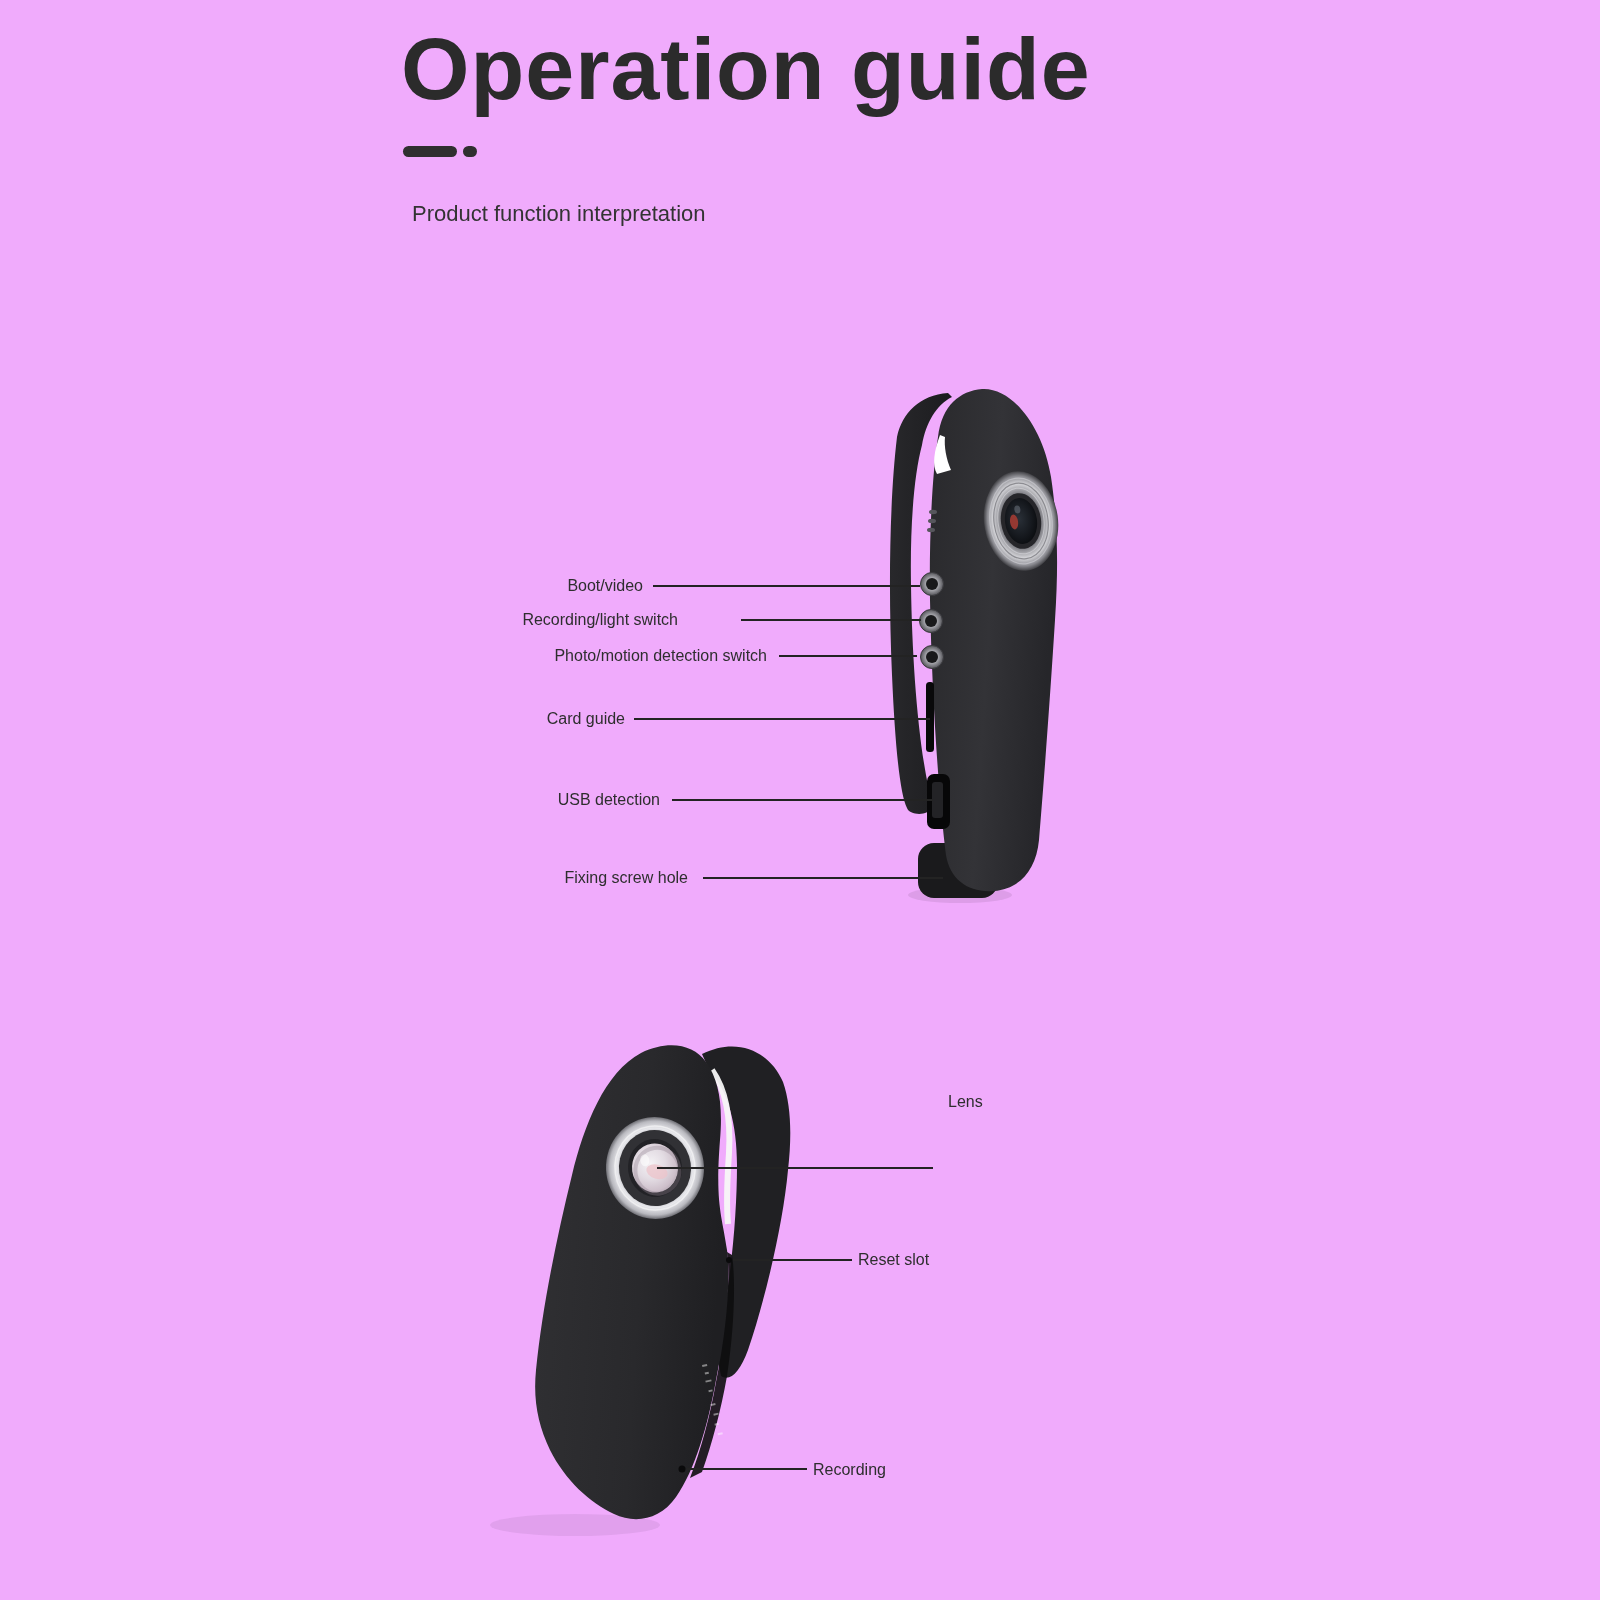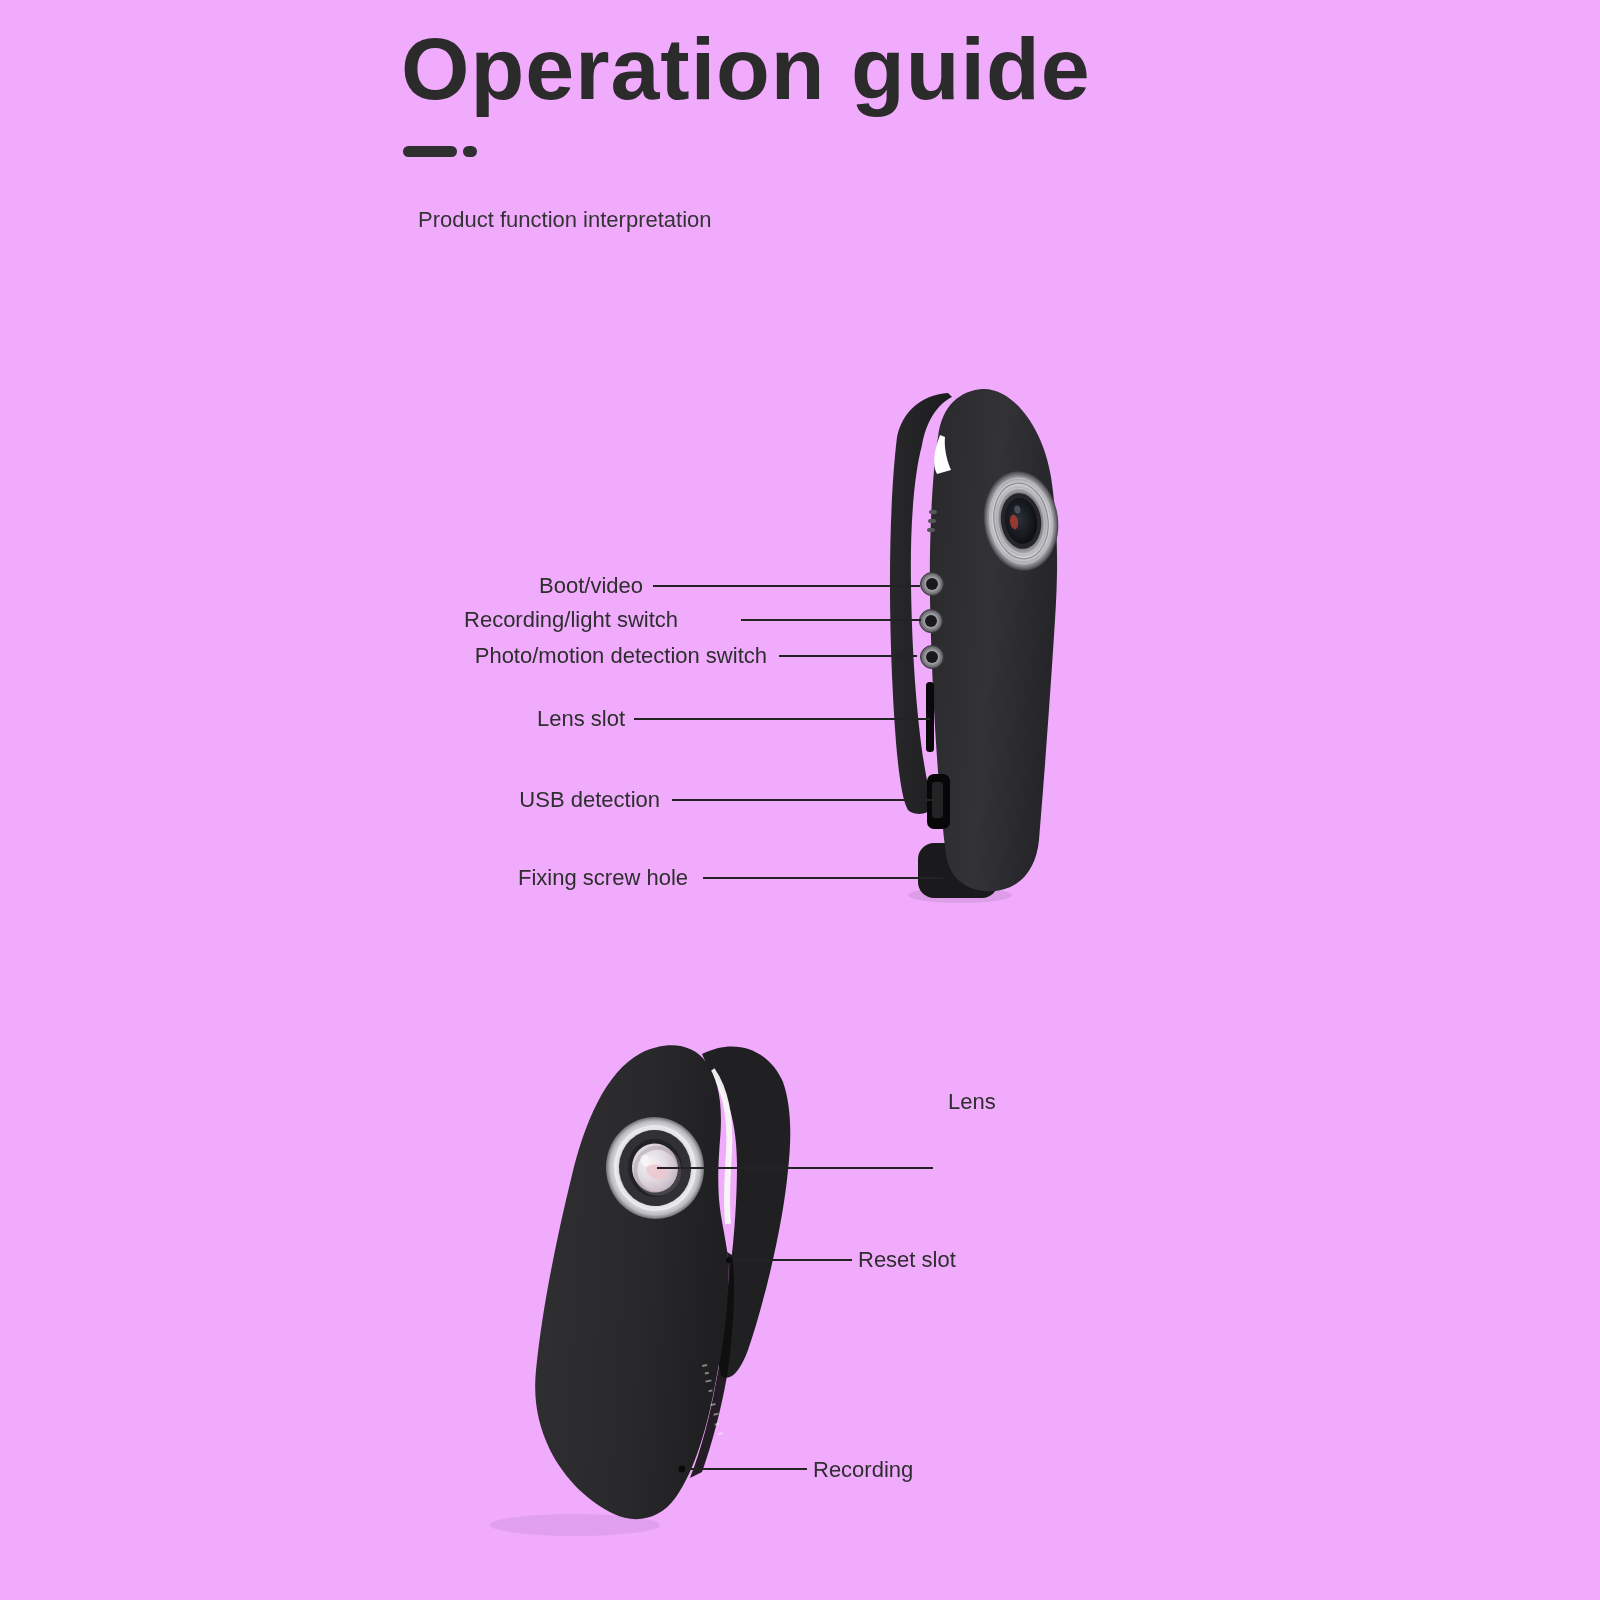--- a/index.html
+++ b/index.html
@@ -8,25 +8,25 @@
     font-family:"Liberation Sans", sans-serif;overflow:hidden;
   }
   .title{
     position:absolute;left:401px;top:25px;margin:0;
     font-size:88px;font-weight:bold;color:#2b2b2b;line-height:88px;letter-spacing:1px;
   }
   .dash{position:absolute;height:11px;background:#2f2f2f;border-radius:6px;top:146px;}
   .dash.long{left:403px;width:54px;}
   .dash.short{left:463px;width:14px;}
   .subtitle{
-    position:absolute;left:412px;top:201px;margin:6px;
+    position:absolute;left:412px;top:201px;margin:0;
     font-size:22px;color:#333333;line-height:26px;
   }
   .lbl{
-    position:absolute;font-size:22px;color:#2e2e2e;line-height:26px;white-space:nowrap;
+    position:absolute;font-size:16px;color:#2e2e2e;line-height:26px;white-space:nowrap;
   }
   .lbl.left{text-align:right;}
   .leader{position:absolute;height:2px;background:#232323;}
   .figure{position:absolute;}
 </style>
 </head>
 <body>
 
 <div class="page">
 
@@ -183,21 +183,21 @@
 
   <div class="lbl left" style="right:957px;top:573px">Boot/video</div>
   <div class="leader" style="left:653px;top:585px;width:267px"></div>
 
   <div class="lbl left" style="right:922px;top:607px">Recording/light switch</div>
   <div class="leader" style="left:741px;top:619px;width:180px"></div>
 
   <div class="lbl left" style="right:833px;top:643px">Photo/motion detection switch</div>
   <div class="leader" style="left:779px;top:655px;width:138px"></div>
 
-  <div class="lbl left" style="right:975px;top:706px">Lens slot</div>
+  <div class="lbl left" style="right:975px;top:706px">Card guide</div>
   <div class="leader" style="left:634px;top:718px;width:296px"></div>
 
   <div class="lbl left" style="right:940px;top:787px">USB detection</div>
   <div class="leader" style="left:672px;top:799px;width:261px"></div>
 
   <div class="lbl left" style="right:912px;top:865px">Fixing screw hole</div>
   <div class="leader" style="left:703px;top:877px;width:240px"></div>
 
   <div class="lbl" style="left:948px;top:1089px">Lens</div>
   <div class="leader" style="left:657px;top:1167px;width:276px"></div>

